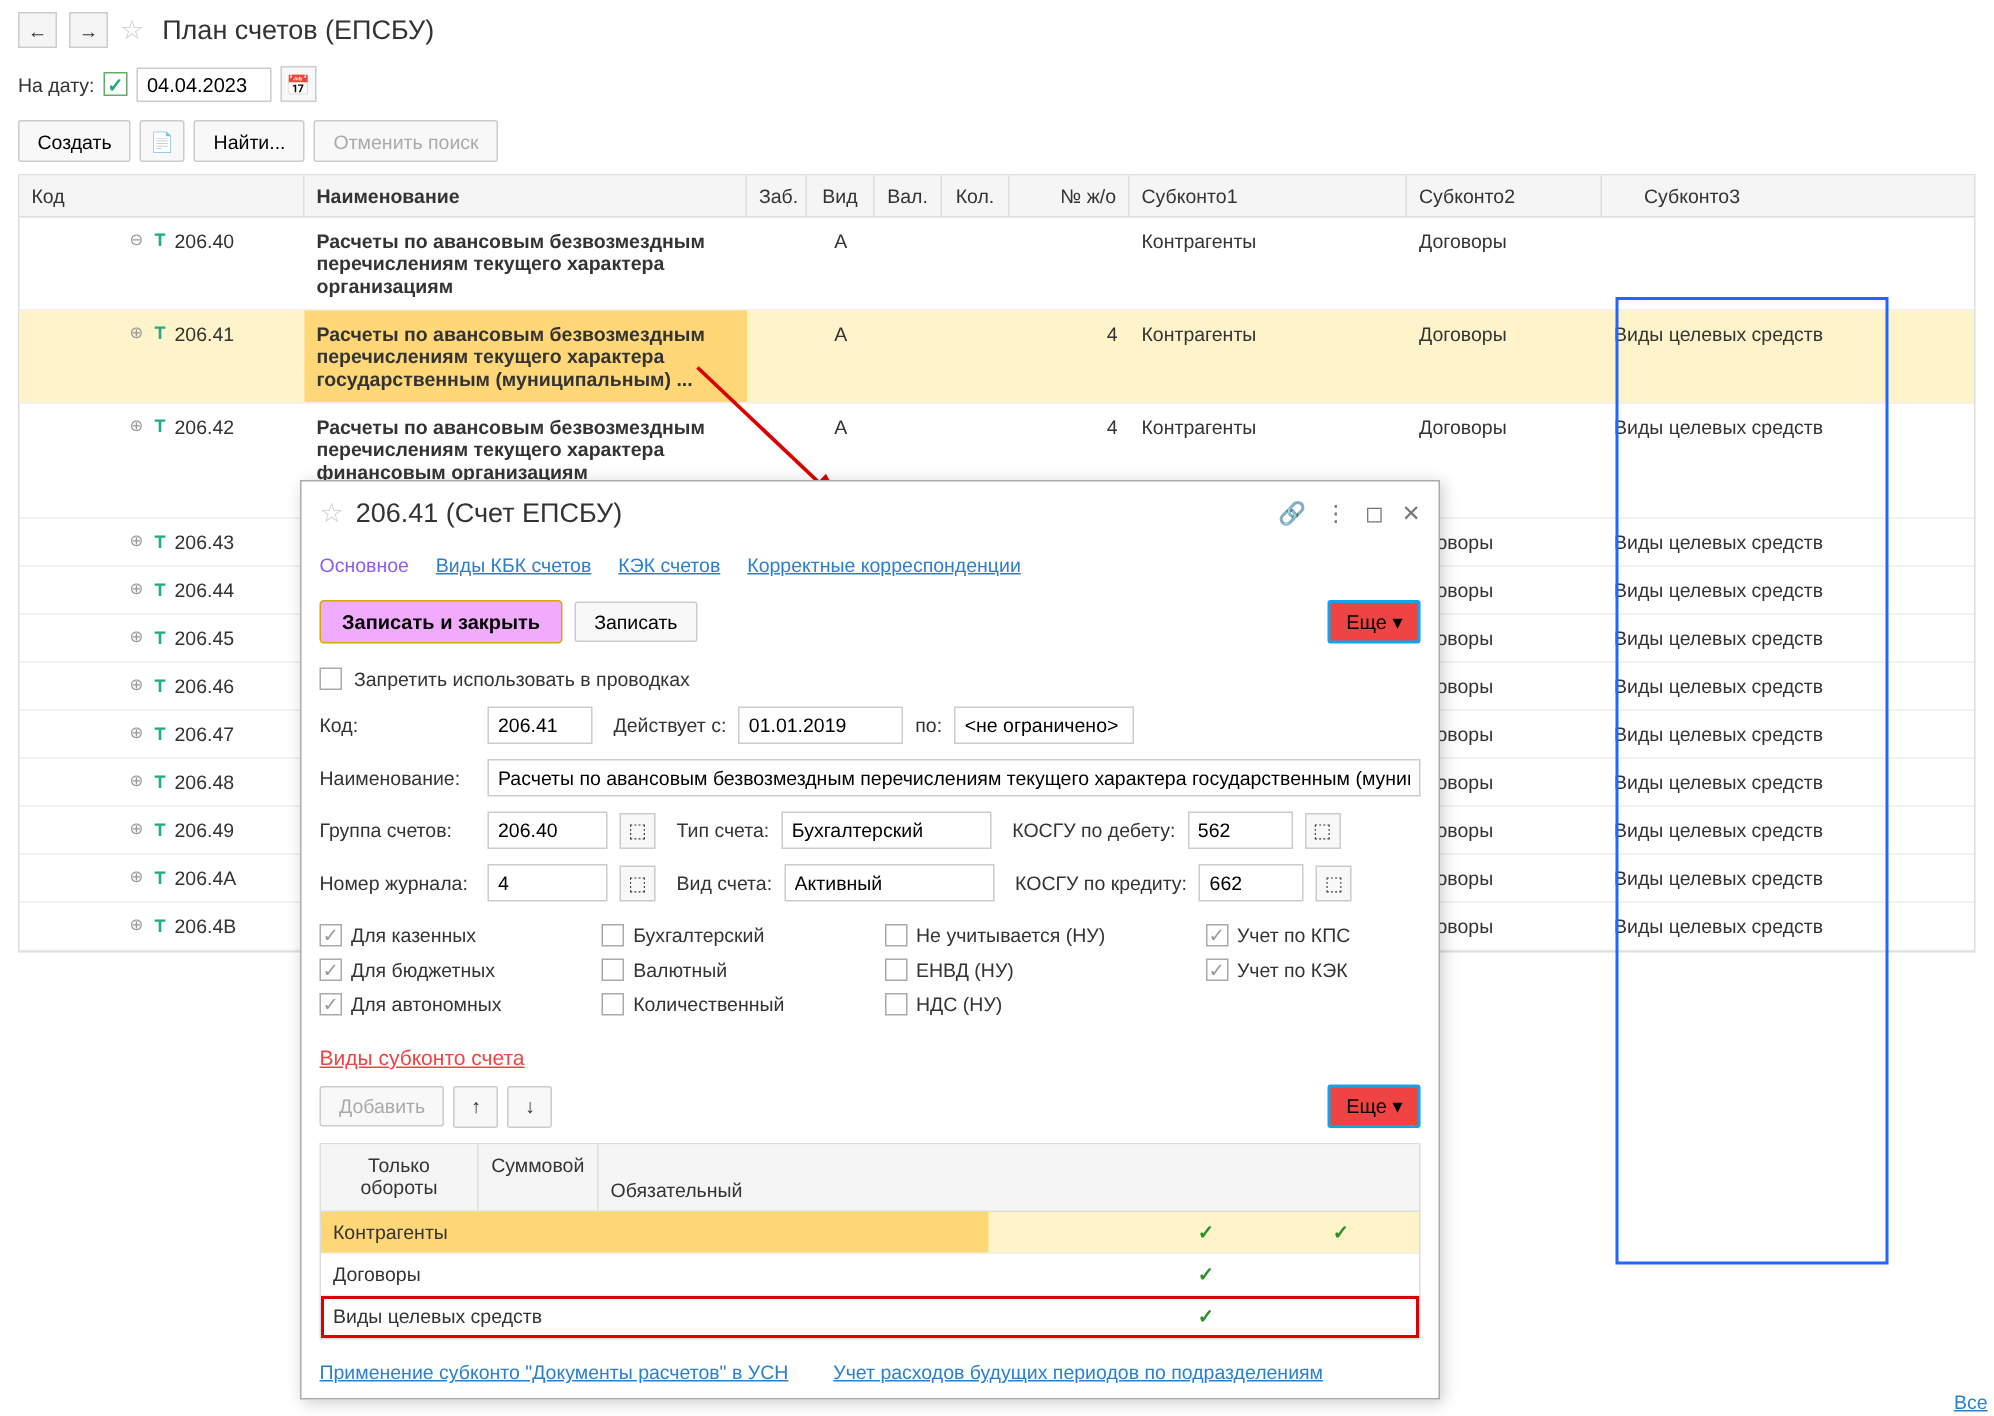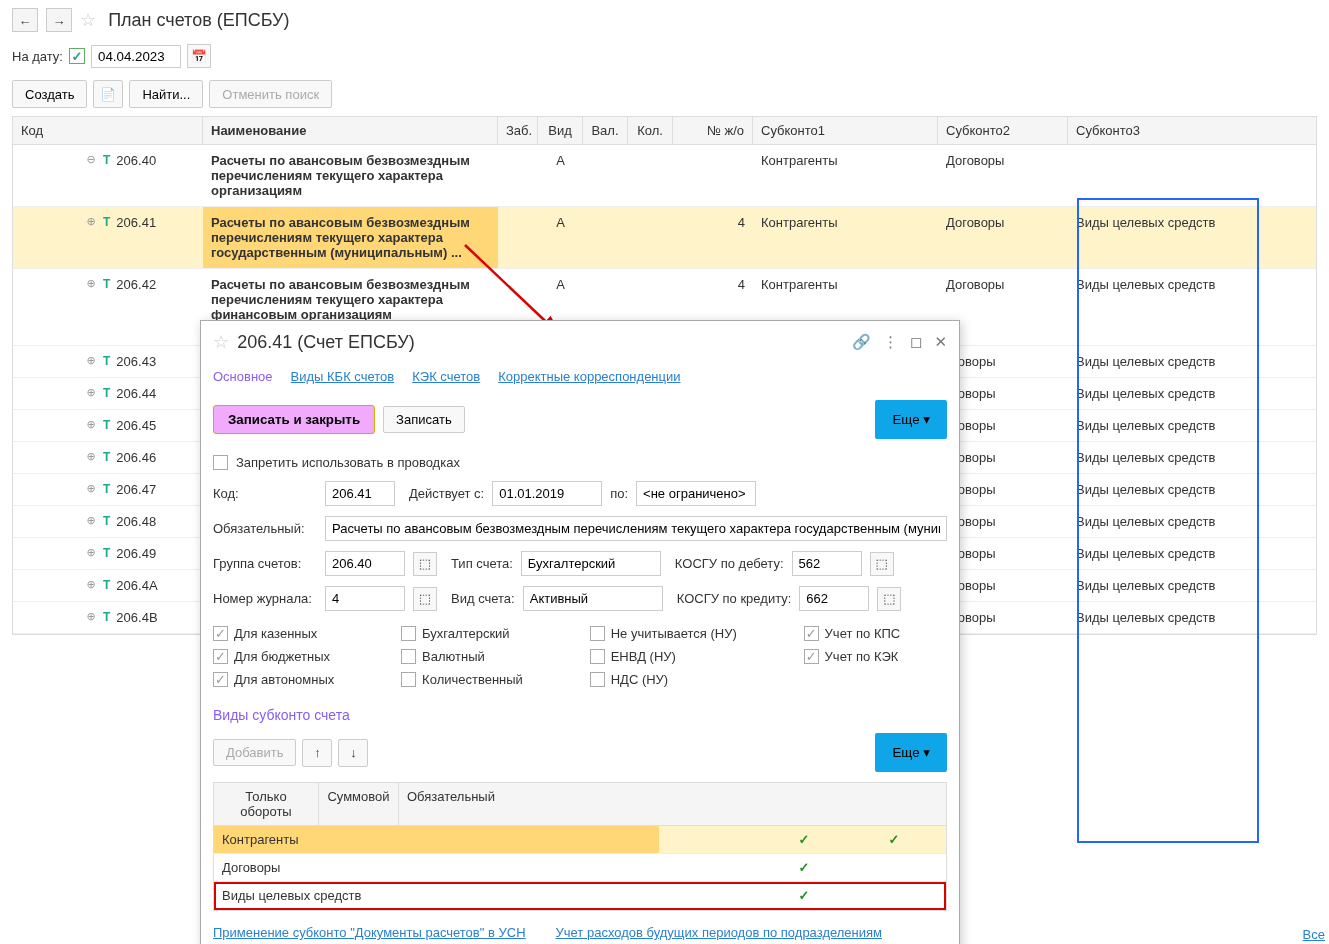--- a/index.html
+++ b/index.html
@@ -13,21 +13,21 @@
 .chk { width: 16px; height: 16px; border: 1px solid #6a6; display: inline-flex; align-items: center; justify-content: center; color: #2a7; font-weight: bold; }
 .date-input { border: 1px solid #ccc; padding: 3px 6px; width: 90px; }
 .date-btn { width: 24px; height: 24px; border: 1px solid #ccc; background: #f8f8f8; display: inline-flex; align-items: center; justify-content: center; }
 .toolbar { display: flex; gap: 6px; padding: 8px 12px; }
 .btn { border: 1px solid #ccc; background: #f8f8f8; padding: 5px 12px; cursor: pointer; font-size: 13px; border-radius: 2px; }
 .btn.disabled { color: #aaa; }
 .icon-btn { border: 1px solid #ccc; background: #f8f8f8; width: 30px; height: 28px; display: inline-flex; align-items: center; justify-content: center; cursor: pointer; border-radius: 2px; }
 .table { border: 1px solid #ddd; margin: 0 12px; }
 .thead { display: flex; background: #f5f5f5; border-bottom: 1px solid #ddd; }
 .th { padding: 6px 8px; border-right: 1px solid #ddd; font-size: 13px; }
-.th:last-child { border-right: none; }
+.th:last-child { border-right: none; margin-left: 20px; }
 .c-code { width: 190px; }
 .c-name { width: 295px; font-weight: bold; }
 .c-zab { width: 40px; }
 .c-vid { width: 45px; text-align: center; }
 .c-val { width: 45px; text-align: center; }
 .c-kol { width: 45px; text-align: center; }
 .c-nzh { width: 80px; text-align: right; }
 .c-sub1 { width: 185px; }
 .c-sub2 { width: 130px; }
 .c-sub3 { width: 180px; }
@@ -44,36 +44,36 @@
 .dlg-head { display: flex; align-items: center; padding: 10px 12px; gap: 8px; }
 .dlg-title { font-size: 18px; flex: 1; }
 .dlg-icons { display: flex; gap: 12px; color: #777; }
 .dlg-icons span { cursor: pointer; font-size: 15px; }
 .dlg-tabs { display: flex; gap: 18px; padding: 6px 12px; font-size: 13px; }
 .tab { cursor: pointer; }
 .tab.active { color: #8b5cf6; }
 .tab.link { color: #2a7fce; text-decoration: underline; }
 .dlg-toolbar { display: flex; gap: 8px; padding: 10px 12px; align-items: center; }
 .btn-primary { background: #f0abfc; border: 1px solid #d4a800; padding: 6px 14px; font-weight: bold; border-radius: 3px; cursor: pointer; }
-.more-btn { margin-left: auto; border: 7px solid #0ea5e9; padding: 5px 10px; background: #0ea5e9; cursor: pointer; border-radius: 2px; }
+.more-btn { margin-left: auto; border: 2px solid #0ea5e9; padding: 5px 10px; background: #ef4444; cursor: pointer; border-radius: 2px; }
 .chk-row { padding: 6px 12px; display: flex; align-items: center; gap: 8px; }
 .form-row { display: flex; align-items: center; padding: 5px 12px; gap: 8px; }
 .lbl { width: 104px; font-size: 13px; }
 .inp { border: 1px solid #ccc; padding: 4px 6px; font-size: 13px; }
 .inp-s { width: 70px; }
 .chk-grid { display: grid; grid-template-columns: repeat(4, auto); gap: 8px 20px; padding: 10px 12px; }
 .chk-item { display: flex; align-items: center; gap: 6px; font-size: 13px; }
 .chk-box { width: 15px; height: 15px; border: 1px solid #aaa; display: inline-flex; align-items: center; justify-content: center; }
 .chk-box.on { color: #999; }
-.section-title { color: #8b5cf6; padding: 10px 12px 6px; font-size: 14px; }
+.section-title { color: #ef4444; padding: 10px 12px 6px; font-size: 14px; text-decoration: underline; }
 .sub-toolbar { display: flex; gap: 6px; padding: 4px 12px; align-items: center; }
 .sub-table { margin: 6px 12px 0; border: 1px solid #ddd; }
 .sub-thead { display: flex; background: #f5f5f5; border-bottom: 1px solid #ddd; }
 .sub-th { padding: 6px 8px; border-right: 1px solid #ddd; font-size: 13px; }
-.sub-th:last-child { border-right: none; }
+.sub-th:last-child { border-right: none; margin-top: 17px; }
 .sc-type { width: 445px; }
 .sc-ob { width: 105px; text-align: center; }
 .sc-sum { width: 80px; text-align: center; }
 .sc-req { width: 100px; text-align: center; }
 .sub-tr { display: flex; border-bottom: 1px solid #eee; }
 .sub-tr.sel { background: #fff4c9; }
 .sub-tr.sel .sub-td.sc-type { background: #ffd777; }
 .sub-tr.hl { outline: 2px solid #d00; outline-offset: -2px; }
 .sub-td { padding: 6px 8px; font-size: 13px; }
 .check-mark { color: #2a8f2a; font-weight: bold; }
@@ -353,21 +353,21 @@
   </div>
   <div class="form-row">
     <span class="lbl">Код:</span>
     <input class="inp inp-s" value="206.41" style="">
     <span style="margin-left:6px">Действует с:</span>
     <input class="inp" style="width: 110px;" value="01.01.2019">
     <span>по:</span>
     <input class="inp" style="width: 120px;" value="&lt;не ограничено&gt;">
   </div>
   <div class="form-row">
-    <span class="lbl">Обязательный:</span>
+    <span class="lbl">Наименование:</span>
     <input class="inp" style="flex: 1 1 0%;" value="Расчеты по авансовым безвозмездным перечислениям текущего характера государственным (муниципал">
   </div>
   <div class="form-row">
     <span class="lbl">Группа счетов:</span>
     <input class="inp" style="width: 80px;" value="206.40">
     <span class="date-btn">⬚</span>
     <span style="margin-left:6px">Тип счета:</span>
     <input class="inp" style="width: 140px;" value="Бухгалтерский">
     <span style="margin-left:6px">КОСГУ по дебету:</span>
     <input class="inp" style="width: 70px;" value="562">

